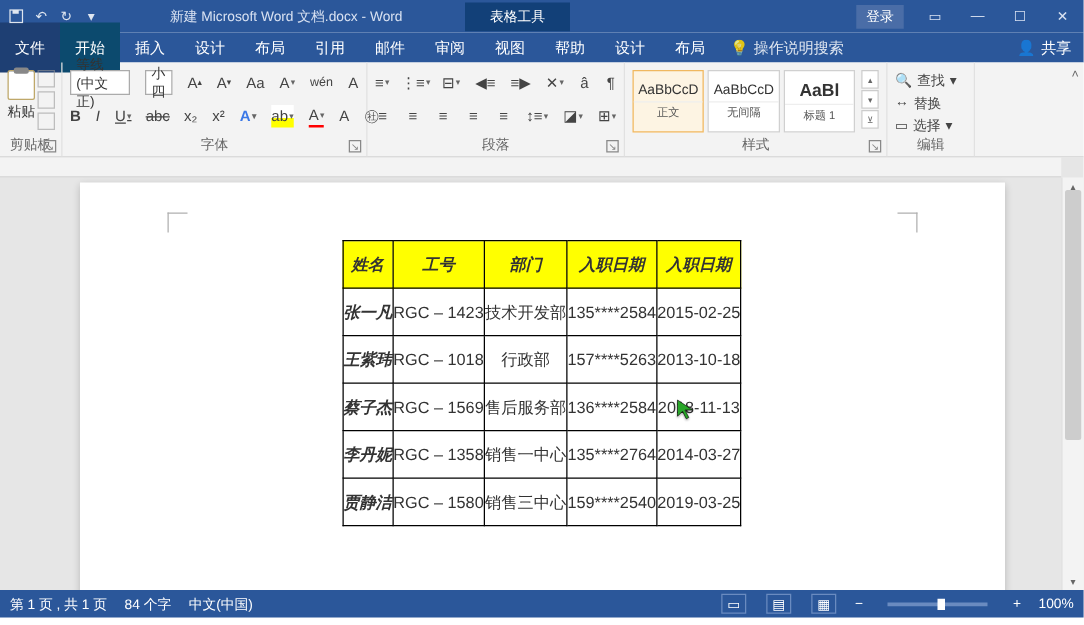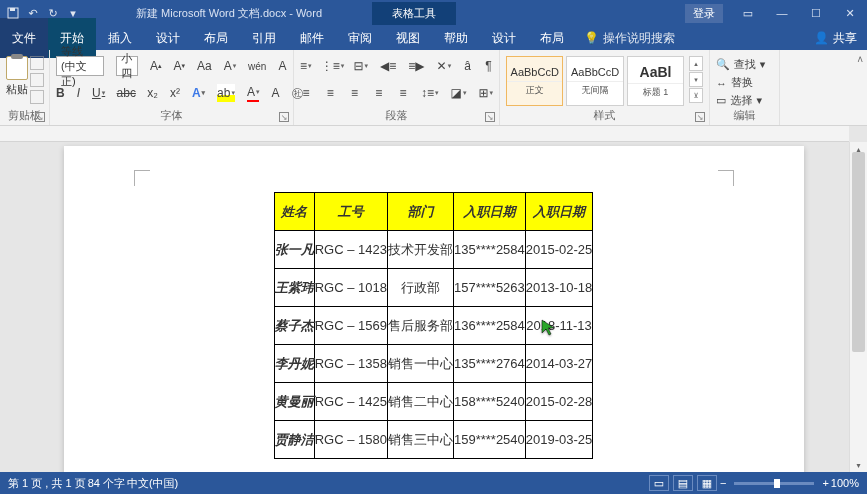--- a/index.html
+++ b/index.html
@@ -63,21 +63,21 @@
 table.data th,table.data td{border:1.5px solid #000;padding:8px 0;font-size:13px;text-align:center;height:38px}
 table.data th{background:#ffff00;font-style:italic;font-weight:bold}
 table.data td.name{font-style:italic;font-weight:bold}
 .cursor{position:absolute;width:18px;height:18px;pointer-events:none}
 .cursor svg{filter:drop-shadow(0 1px 1px rgba(0,0,0,.4))}
 .scrollbar{position:absolute;right:0;top:16px;bottom:0;width:18px;background:#f3f3f3;border-left:1px solid #ddd}
 .scrollbar .thumb{position:absolute;left:2px;right:2px;top:10px;height:200px;background:#cdcdcd;border-radius:2px}
 .scrollbar .arr{position:absolute;left:0;right:0;height:14px;display:flex;align-items:center;justify-content:center;font-size:8px;color:#666}
 .scrollbar .arr.up{top:0}
 .scrollbar .arr.dn{bottom:0}
-.statusbar{height:22px;background:#2b579a;display:flex;align-items:center;color:#fff;font-size:11px;padding:0 8px;gap:2px}
+.statusbar{height:22px;background:#2b579a;display:flex;align-items:center;color:#fff;font-size:11px;padding:0 8px;gap:14px}
 .statusbar .spacer{flex:1}
 .statusbar .vbtn{width:20px;height:16px;border:1px solid #6a8bc0;display:flex;align-items:center;justify-content:center;margin:0 1px;cursor:pointer}
 .statusbar .zoom-slider{width:80px;height:3px;background:#6a8bc0;position:relative;margin:0 6px}
 .statusbar .zoom-slider::after{content:"";position:absolute;left:50%;top:-3px;width:6px;height:9px;background:#fff}
 </style>
 </head>
 <body>
 
 <div class="titlebar">
   <div class="qat">
@@ -284,27 +284,20 @@
             <td>2018-11-13</td>
           </tr>
           <tr>
             <td class="name">李丹妮</td>
             <td>RGC – 1358</td>
             <td>销售一中心</td>
             <td>135****2764</td>
             <td>2014-03-27</td>
           </tr>
           <tr>
-            <td class="name">黄曼丽</td>
-            <td>RGC – 1425</td>
-            <td>销售二中心</td>
-            <td>158****5240</td>
-            <td>2015-02-28</td>
-          </tr>
-          <tr>
             <td class="name">贾静洁</td>
             <td>RGC – 1580</td>
             <td>销售三中心</td>
             <td>159****2540</td>
             <td>2019-03-25</td>
           </tr>
         </tbody>
     </table>
     <div class="cursor" style="top:172px;left:476px">
       <svg width="18" height="18" viewBox="0 0 18 18">

